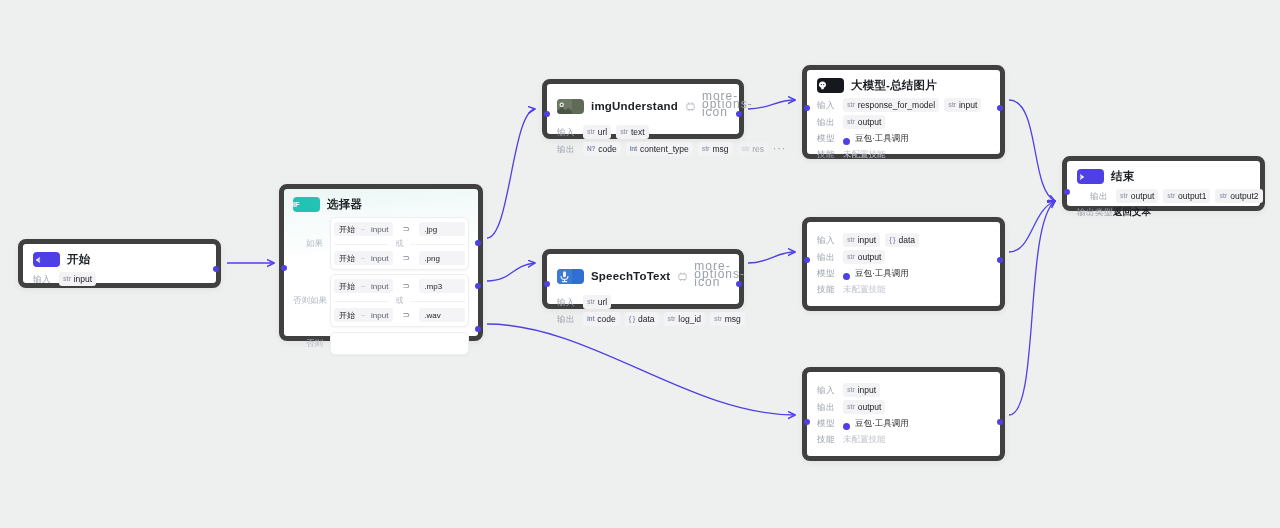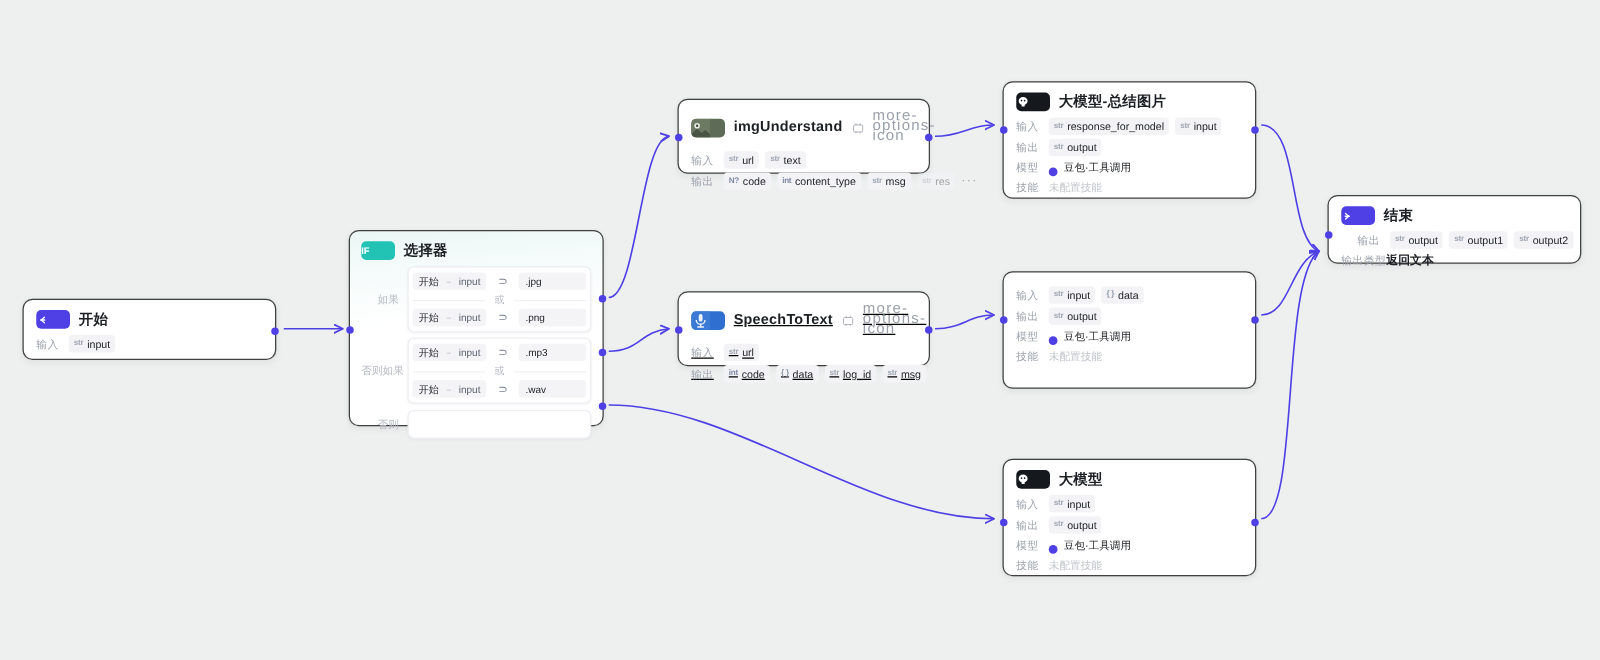--- a/index.html
+++ b/index.html
@@ -9,21 +9,21 @@
     font-family:"Liberation Sans","DejaVu Sans",sans-serif;
     -webkit-font-smoothing:antialiased;
   }
   #canvas{position:relative;width:1280px;height:528px;}
   #edges{position:absolute;left:0;top:0;width:1280px;height:528px;pointer-events:none;}
 
   
   .node{
     position:absolute;
     background:#fff;
-    border:1px solid #404040;
+    border:5px solid #404040;
     border-radius:8px;
     box-shadow:0 2px 6px rgba(28,31,35,.06),0 0 1px rgba(28,31,35,.05);
     box-sizing:border-box;
     padding:8px 10px 9px 10px;
   }
   .node-head{display:flex;align-items:center;gap:7px;margin-bottom:5px;}
   .node-ico{
     width:27px;height:15px;border-radius:4px;flex:0 0 auto;
     display:flex;align-items:center;
     color:#fff;font-size:7.5px;font-weight:700;line-height:1;
@@ -127,21 +127,21 @@
     box-sizing:border-box;padding:5px 7px;
   }
   #note .nline{
     font-size:7.5px;color:#6b5b3a;line-height:11px;white-space:nowrap;
     letter-spacing:.1px;
   }
   #note .nline.first{margin-bottom:1px;}
 
   
   #n-img{left:542px;top:79px;width:202px;height:60px;}
-  #n-stt{left:542px;top:233px;width:202px;height:60px;text-decoration:underline;}
+  #n-stt{left:542px;top:249px;width:202px;height:60px;}
 
   
   #n-llm1{left:802px;top:65px;width:203px;height:94px;}
   #n-llm2{left:802px;top:217px;width:203px;height:94px;}
   #n-llm3{left:802px;top:367px;width:203px;height:94px;}
 
   
   #n-end{left:1062px;top:156px;width:203px;height:55px;}
 
   
@@ -441,30 +441,20 @@
     </div>
     <div class="row">
       <span class="rlabel">技能</span>
       <span class="skill-txt">未配置技能</span>
     </div>
     <div class="port l" style="top:35px;"></div>
     <div class="port r" style="top:35px;"></div>
   </div>
 
   <div class="node" id="n-llm3">
-    <div class="node-head">
-      <div class="node-ico" style="background:#15181c;border-radius:4px;">
-        <svg width="11" height="11" viewBox="0 0 16 16">
-          <path d="M8 2.2 C11 2.2 13.2 4.3 13.2 7 C13.2 9.1 11.8 10.7 9.8 11.4 L9.8 13.4 L6.2 13.4 L6.2 11.4 C4.2 10.7 2.8 9.1 2.8 7 C2.8 4.3 5 2.2 8 2.2 Z" fill="#fff"></path>
-          <circle cx="6.2" cy="6.6" r=".95" fill="#15181c"></circle>
-          <circle cx="9.8" cy="6.6" r=".95" fill="#15181c"></circle>
-        </svg>
-      </div>
-      <div class="node-title">大模型</div>
-    </div>
     <div class="row">
       <span class="rlabel">输入</span>
       <span class="tag">
         <span class="tt str">str</span>
         <span>input</span>
       </span>
     </div>
     <div class="row">
       <span class="rlabel">输出</span>
       <span class="tag">

